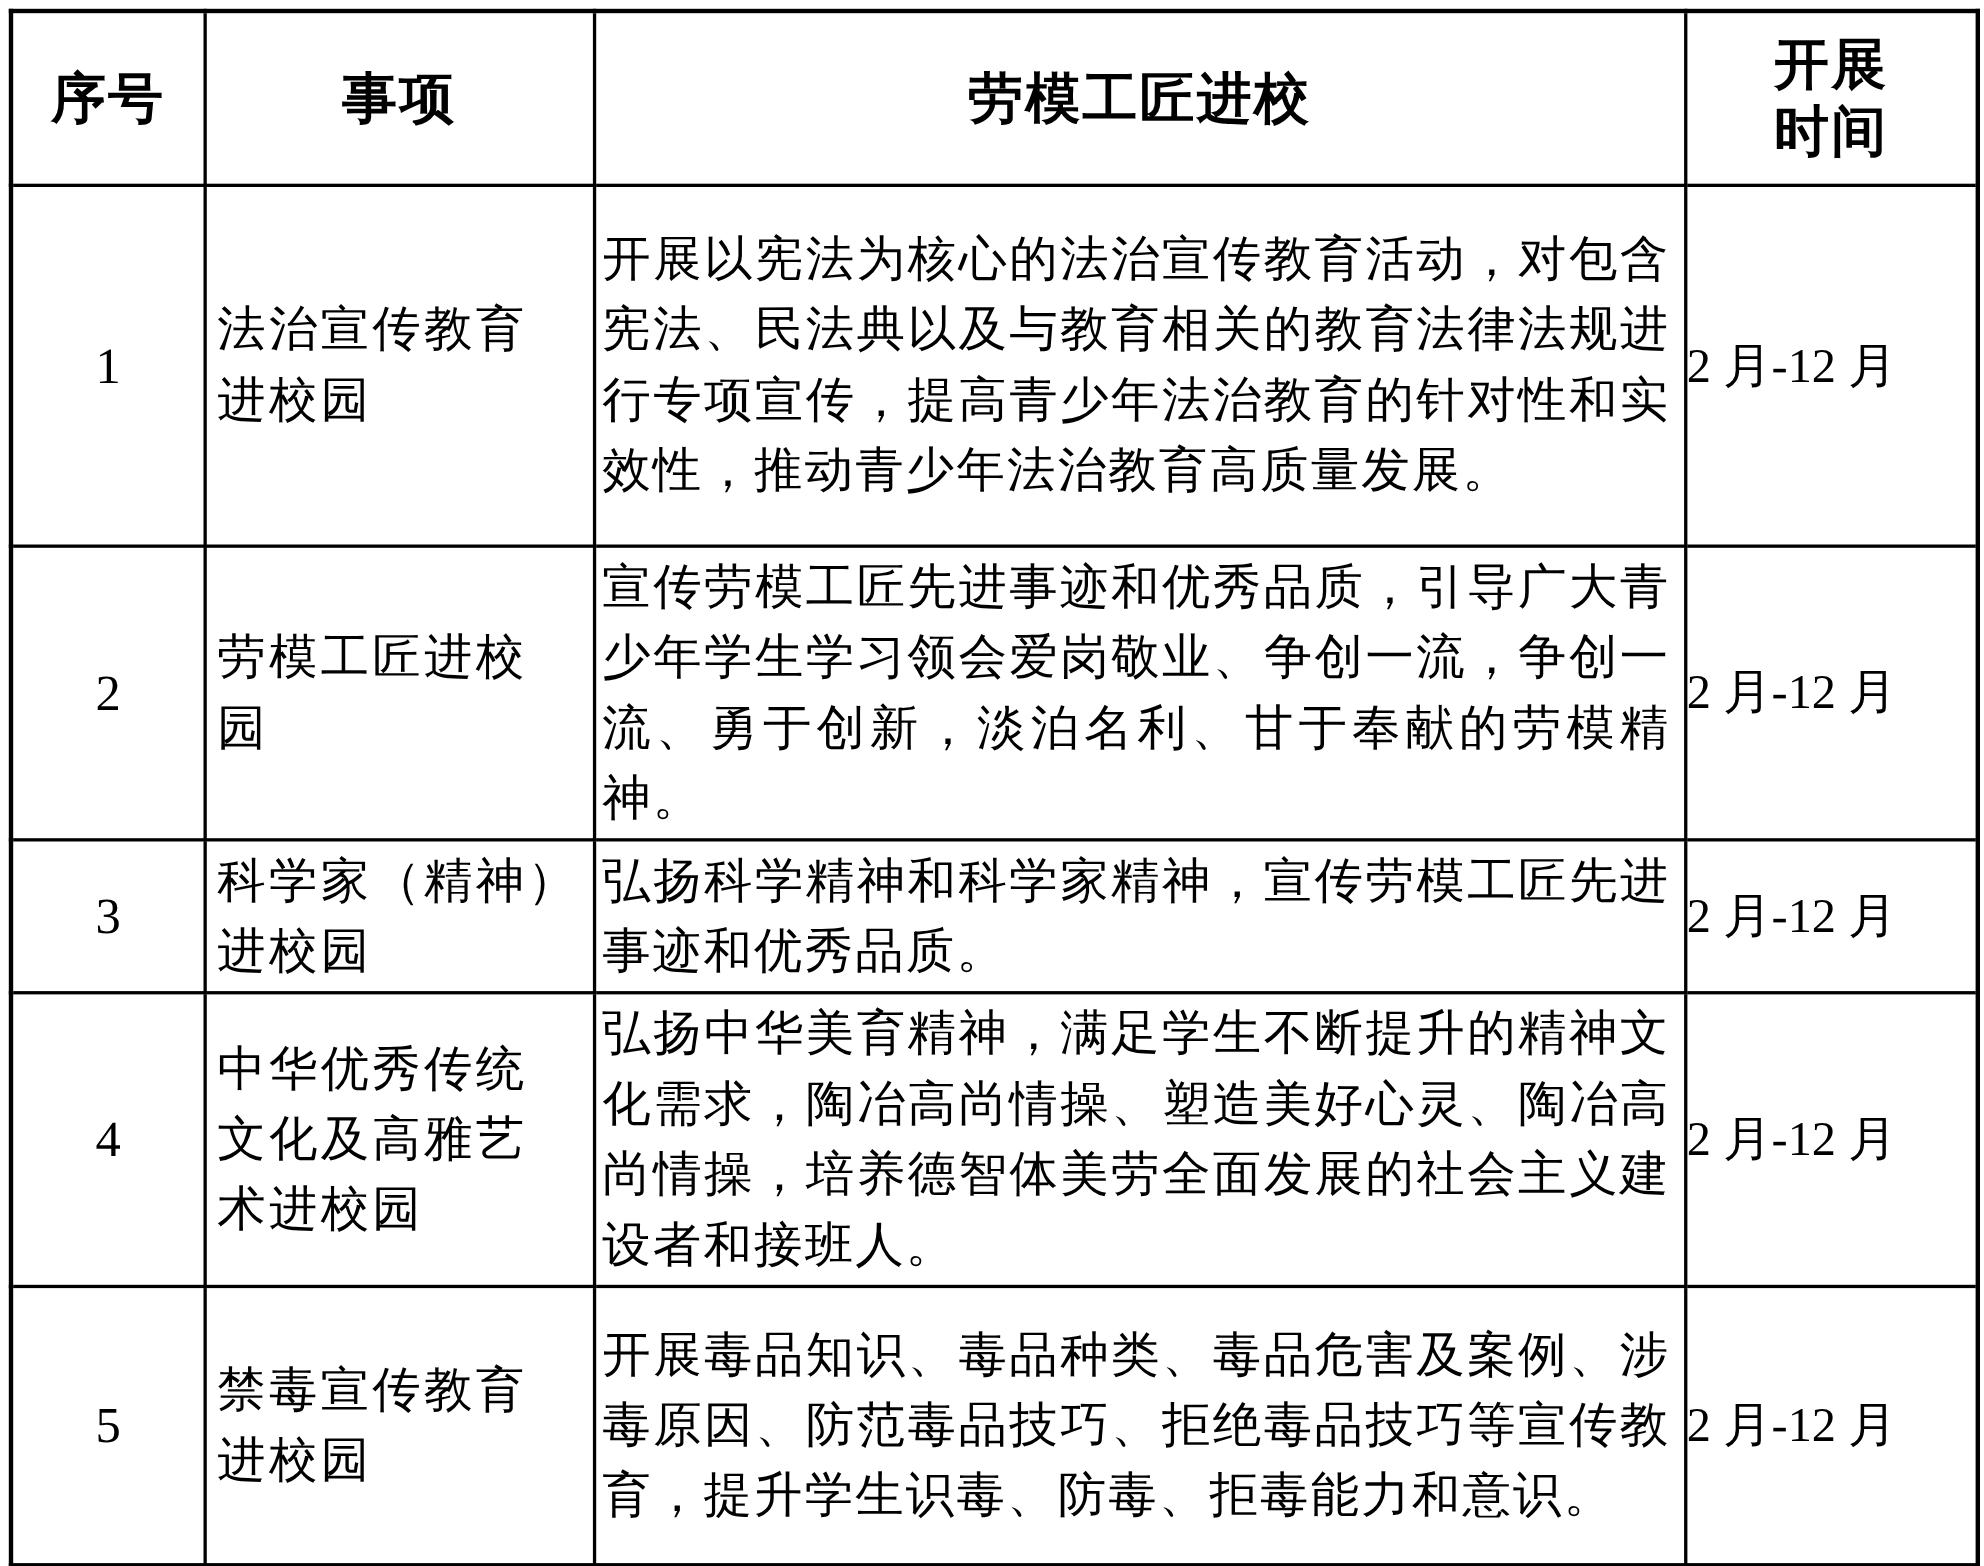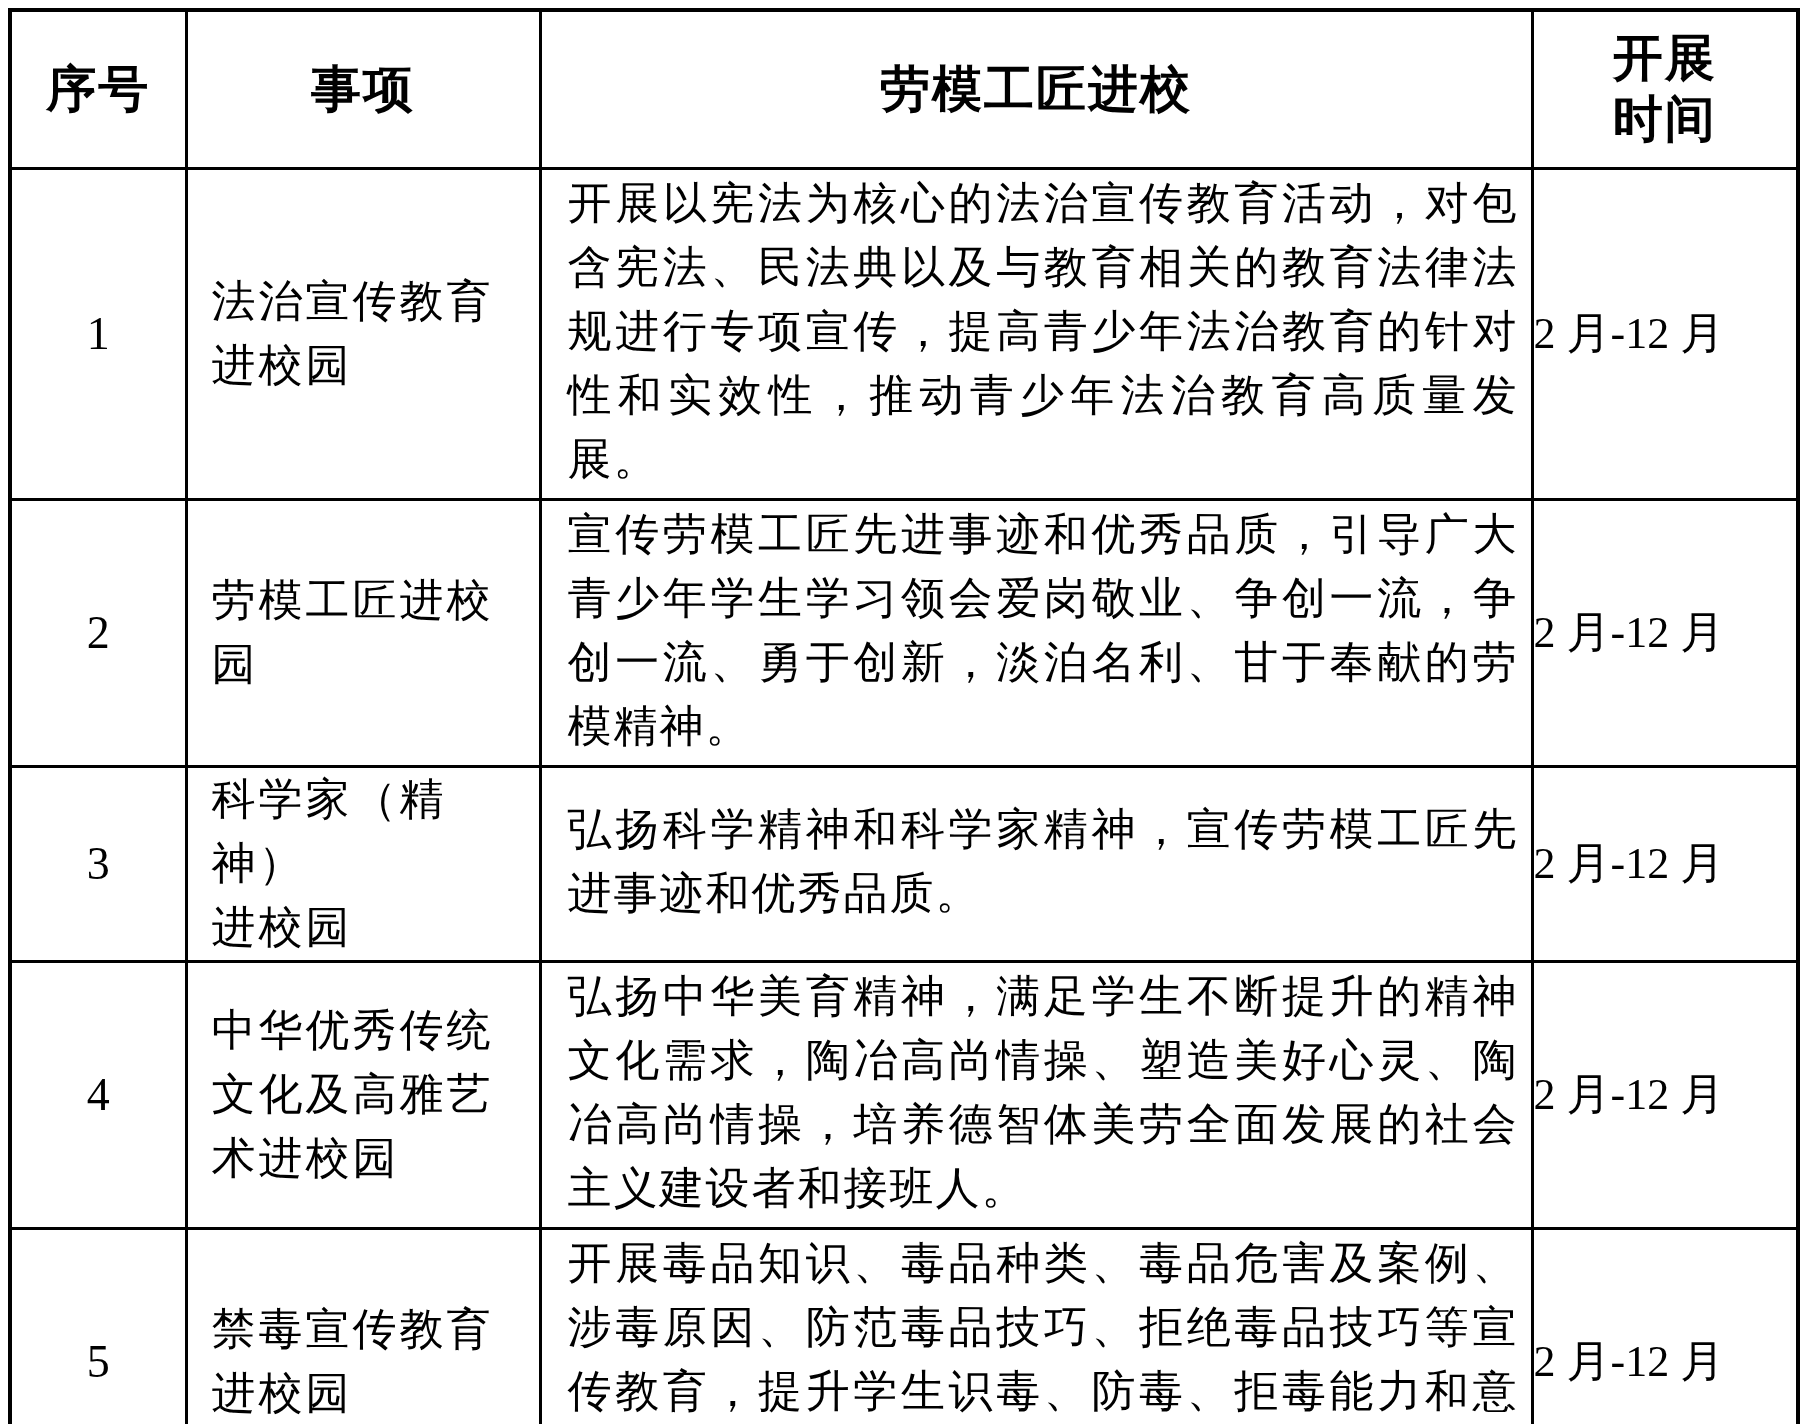--- a/index.html
+++ b/index.html
@@ -52,30 +52,29 @@
   }
   td.cell-no {
     text-align: center;
     font-size: 46px;
   }
   td.cell-item {
     font-size: 44px;
     letter-spacing: 3px;
     line-height: 64px;
     white-space: pre-line;
-    padding: 0 6px 0 24px;
+    padding: 0 6px 0 10px;
   }
   td.cell-content {
     font-size: 44px;
     letter-spacing: 2px;
     line-height: 64px;
     text-align: justify;
     text-justify: inter-character;
-    padding: 4px 12px 4px 26px;
-    font-family: Liberation Mono, monospace;
+    padding: 4px 12px 4px 6px;
   }
   td.cell-time {
     text-align: left;
     font-size: 44px;
     white-space: nowrap;
   }
 </style>
 </head>
 <body>
 

